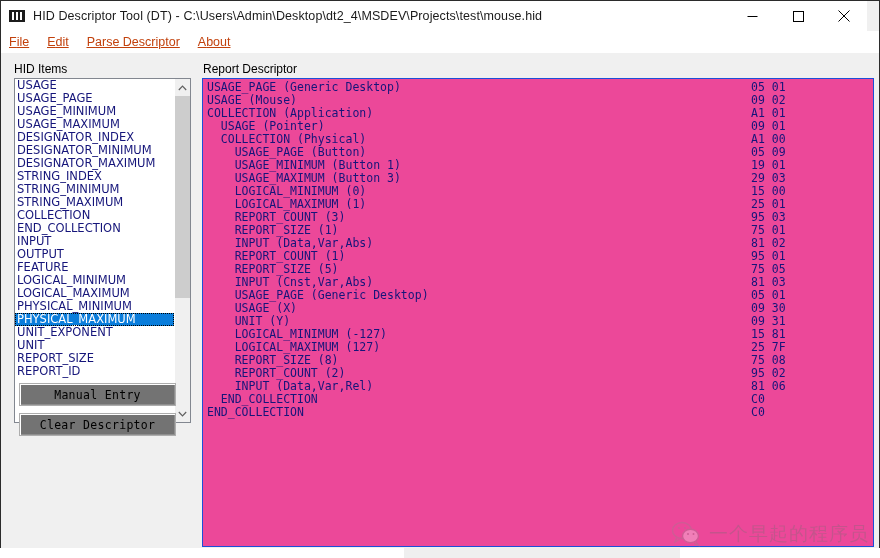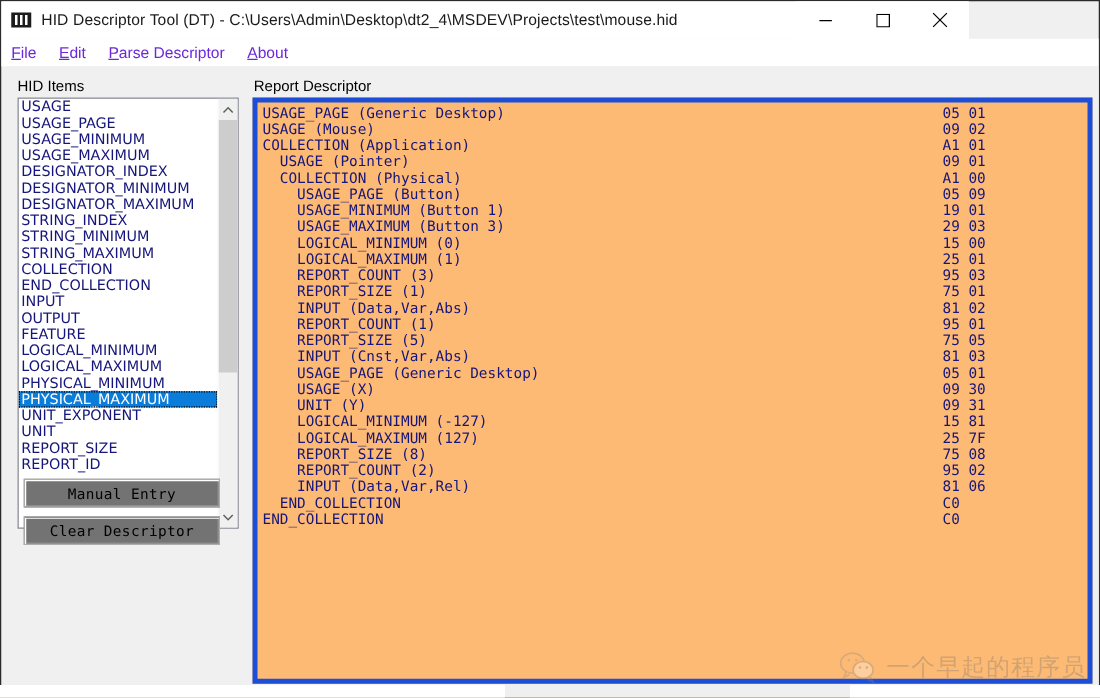--- a/index.html
+++ b/index.html
@@ -20,21 +20,21 @@
     height: 558px;
     background: #f0f0f0;
     border: 1px solid #2b2b2b;
     box-sizing: border-box;
     overflow: hidden;
   }
   
   #titlebar {
     position: absolute;
     left: 0; top: 0;
-    width: 774px;
+    width: 866px;
     height: 30px;
     background: #ffffff;
     display: flex;
     align-items: center;
   }
   #app-icon {
     width: 16px; height: 16px;
     margin-left: 8px;
     margin-right: 8px;
     flex: 0 0 auto;
@@ -81,23 +81,24 @@
     width: 878px;
     height: 22px;
     background: #ffffff;
     display: flex;
     align-items: center;
     padding-left: 8px;
     box-sizing: border-box;
   }
   .menu-item {
     font-size: 12.5px;
-    color: #6d28d9;
+    color: #c2410c;
     margin-right: 18px;
     white-space: nowrap;
+    text-decoration: underline;
   }
   .menu-item .acc { text-decoration: underline; }
   
   #client {
     position: absolute;
     left: 4px; top: 52px;
     width: 878px;
     height: 504px;
     background: #f0f0f0;
   }
@@ -197,22 +198,22 @@
   }
   #btn-manual-entry { top: 330px; }
   #btn-clear-descriptor { top: 360px; }
   
   #report-label { left: 198px; top: 9px; }
   #report-box {
     position: absolute;
     left: 197px; top: 25px;
     width: 672px;
     height: 469px;
-    background: #fdba74;
-    border: 4px solid #1d4ed8;
+    background: #ec4899;
+    border: 1px solid #1d4ed8;
     box-sizing: border-box;
     overflow: hidden;
   }
   #report-lines {
     position: relative;
     padding: 2px 0 0 2px;
   }
   .rd-row {
     position: relative;
     height: 13px;

